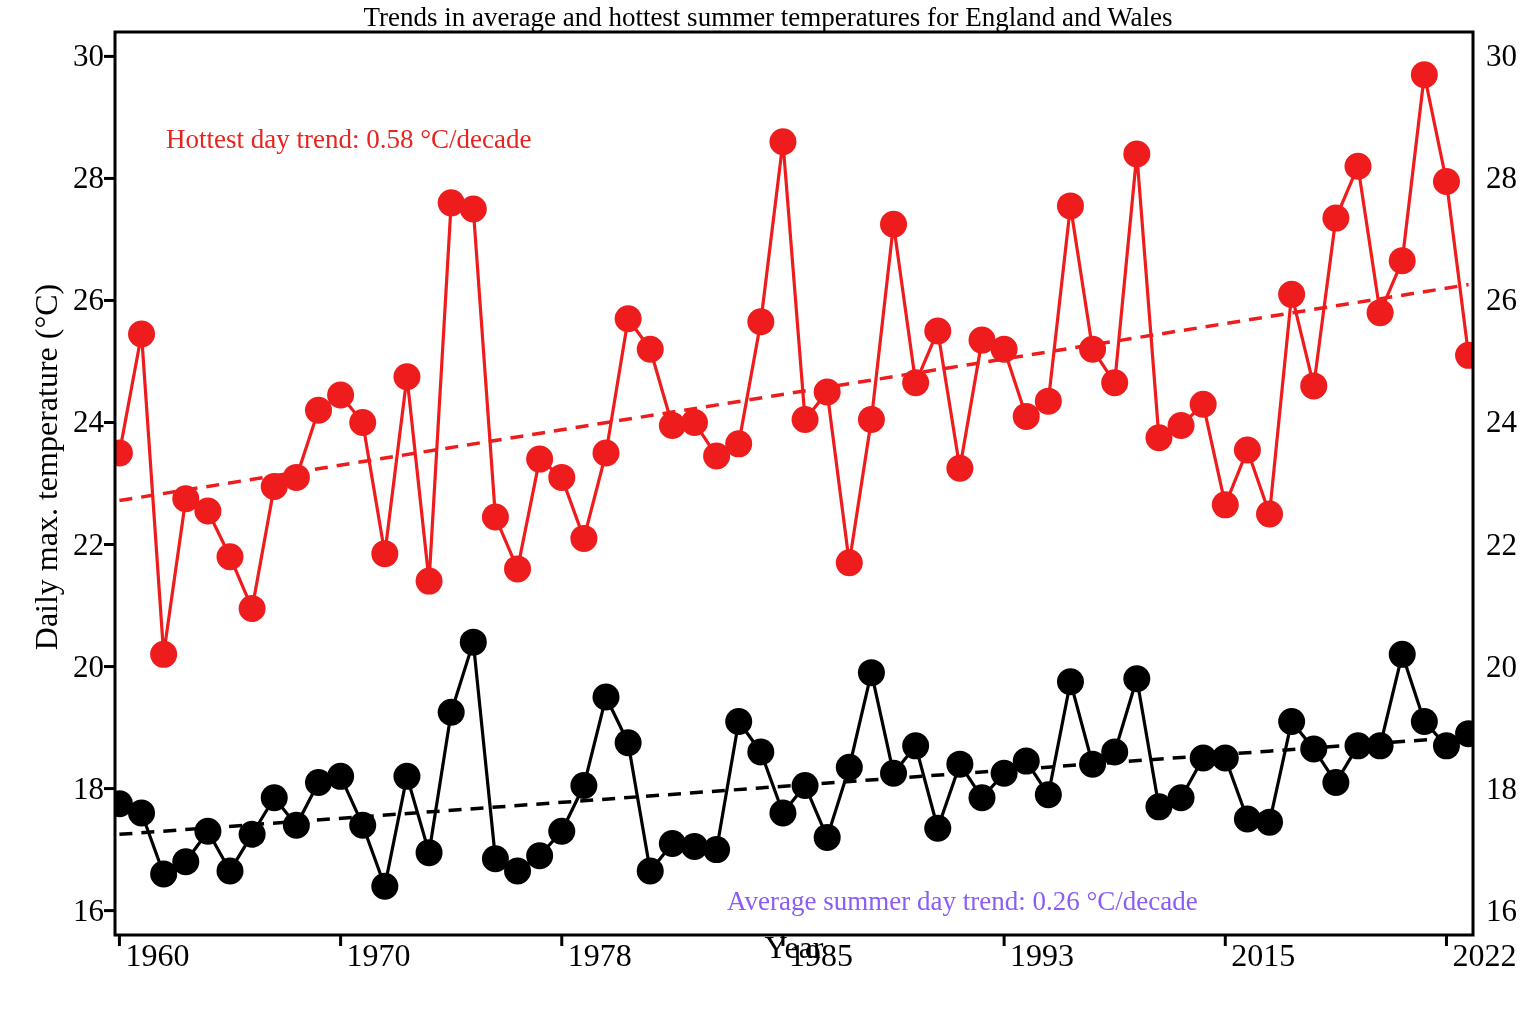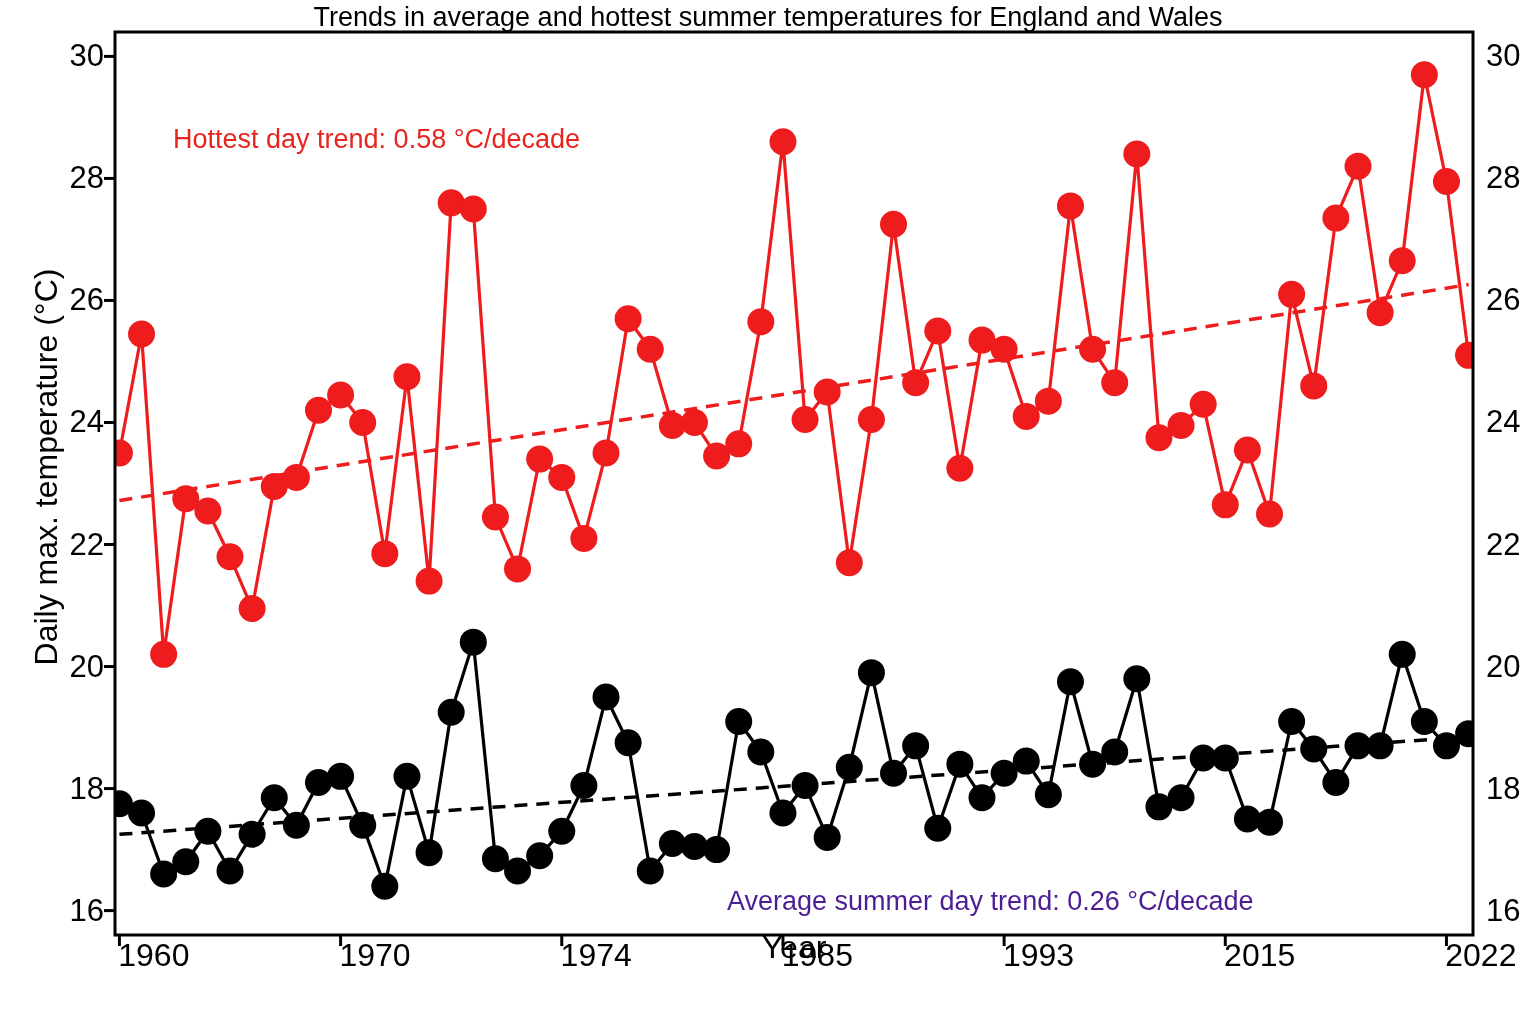--- a/index.html
+++ b/index.html
@@ -5,21 +5,21 @@
   html, body {
     margin: 0;
     padding: 0;
     background: #ffffff;
   }
   #page {
     position: relative;
     width: 1536px;
     height: 1026px;
     background: #ffffff;
-    font-family: Liberation Sans, sans-serif;
+    font-family: Liberation Serif, serif;
     overflow: hidden;
   }
   #chart-title {
     position: absolute;
     left: 0;
     top: 2px;
     width: 1536px;
     text-align: center;
     font-size: 27px;
     color: #000000;
@@ -78,22 +78,22 @@
     width: 140px;
     text-align: right;
     font-size: 32px;
     color: #000;
   }
   .annot {
     position: absolute;
     font-size: 27px;
     white-space: nowrap;
   }
-  #annot-hot { left: 173px; top: 124px; color: #e8241f; }
-  #annot-avg { left: 727px; top: 886px; color: #4c1d95; }
+  #annot-hot { left: 166px; top: 124px; color: #e8241f; }
+  #annot-avg { left: 727px; top: 886px; color: #8b5cf6; }
 </style>
 </head>
 <body>
 
 <div id="page">
 
   <div id="chart-title">Trends in average and hottest summer temperatures for England and Wales</div>
 
   <svg id="plot-svg" width="1536" height="1026">
     <rect id="plot-bg" x="115" y="32" width="1358" height="903" fill="#ffffff"></rect>
@@ -312,21 +312,21 @@
       </div>
     </div>
   <div id="xtick-layer">
       <div class="xtick-wrap" style="left: 119.423px;">
         <div class="tick-label-x">1960</div>
       </div>
       <div class="xtick-wrap" style="left: 340.596px;">
         <div class="tick-label-x">1970</div>
       </div>
       <div class="xtick-wrap" style="left: 561.769px;">
-        <div class="tick-label-x">1974</div>
+        <div class="tick-label-x">1978</div>
       </div>
       <div class="xtick-wrap" style="left: 782.941px;">
         <div class="tick-label-x">1985</div>
       </div>
       <div class="xtick-wrap" style="left: 1004.11px;">
         <div class="tick-label-x">1993</div>
       </div>
       <div class="xtick-wrap" style="left: 1225.29px;">
         <div class="tick-label-x">2015</div>
       </div>

